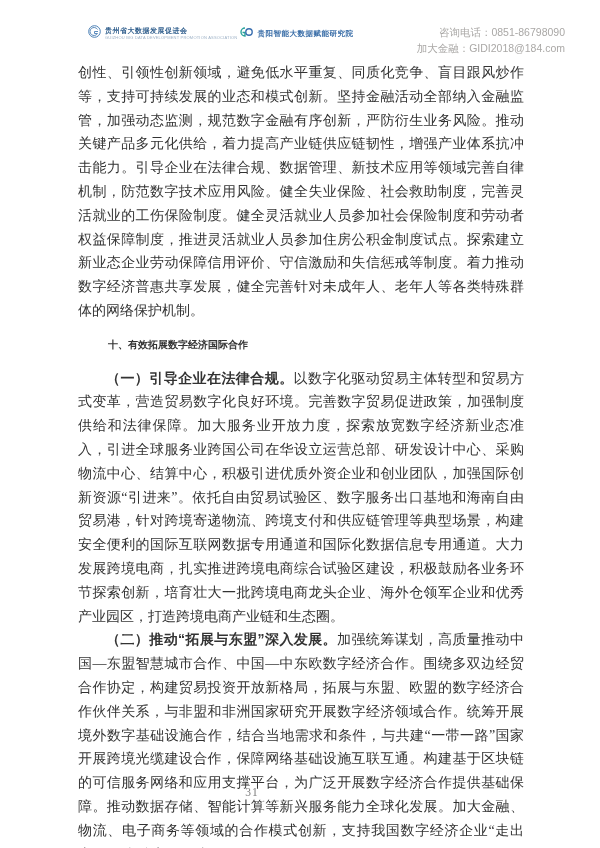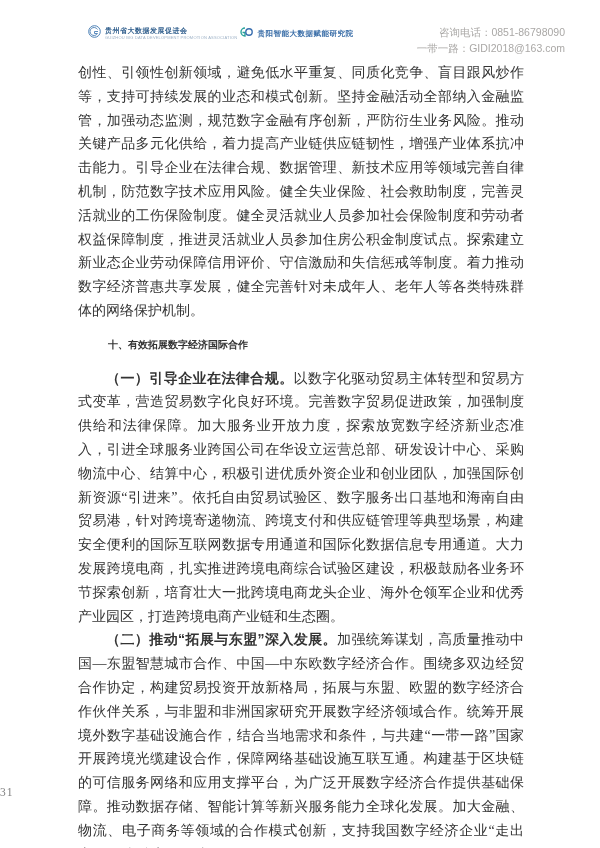--- a/index.html
+++ b/index.html
@@ -86,21 +86,21 @@
     font-family: "Liberation Sans", sans-serif;
     font-weight: bold;
   }
 
   
   .footer {
     position: absolute;
     left: 0;
     right: 96px;
     top: 782px;
-    text-align: left;
+    text-align: center;
   }
   .page-number {
     font-size: 11.5px;
     color: #7d7d7d;
     letter-spacing: 1px;
   }
 </style>
 </head>
 <body>
 
@@ -129,21 +129,21 @@
         </span>
         <span class="logo-cn2">贵阳智能大数据赋能研究院</span>
       </div>
     </div>
 
     <div class="contact">
       <div class="contact-line">
         <span>咨询电话：</span><span>0851-86798090</span>
       </div>
       <div class="contact-line">
-        <span>一带一路：</span><span>GIDI2018@163.com</span>
+        <span>加大金融：</span><span>GIDI2018@184.com</span>
       </div>
     </div>
   </div>
 
   <div class="doc-body">
     <p class="para no-indent">创性、引领性创新领域，避免低水平重复、同质化竞争、盲目跟风炒作等，支持可持续发展的业态和模式创新。坚持金融活动全部纳入金融监管，加强动态监测，规范数字金融有序创新，严防衍生业务风险。推动关键产品多元化供给，着力提高产业链供应链韧性，增强产业体系抗冲击能力。引导企业在法律合规、数据管理、新技术应用等领域完善自律机制，防范数字技术应用风险。健全失业保险、社会救助制度，完善灵活就业的工伤保险制度。健全灵活就业人员参加社会保险制度和劳动者权益保障制度，推进灵活就业人员参加住房公积金制度试点。探索建立新业态企业劳动保障信用评价、守信激励和失信惩戒等制度。着力推动数字经济普惠共享发展，健全完善针对未成年人、老年人等各类特殊群体的网络保护机制。</p>
     <h2 class="section-heading">十、有效拓展数字经济国际合作</h2>
     <p class="para"><span class="lead">（一）引导企业在法律合规。</span><span>以数字化驱动贸易主体转型和贸易方式变革，营造贸易数字化良好环境。完善数字贸易促进政策，加强制度供给和法律保障。加大服务业开放力度，探索放宽数字经济新业态准入，引进全球服务业跨国公司在华设立运营总部、研发设计中心、采购物流中心、结算中心，积极引进优质外资企业和创业团队，加强国际创新资源“引进来”。依托自由贸易试验区、数字服务出口基地和海南自由贸易港，针对跨境寄递物流、跨境支付和供应链管理等典型场景，构建安全便利的国际互联网数据专用通道和国际化数据信息专用通道。大力发展跨境电商，扎实推进跨境电商综合试验区建设，积极鼓励各业务环节探索创新，培育壮大一批跨境电商龙头企业、海外仓领军企业和优秀产业园区，打造跨境电商产业链和生态圈。</span></p>
     <p class="para"><span class="lead">（二）推动“拓展与东盟”深入发展。</span><span>加强统筹谋划，高质量推动中国—东盟智慧城市合作、中国—中东欧数字经济合作。围绕多双边经贸合作协定，构建贸易投资开放新格局，拓展与东盟、欧盟的数字经济合作伙伴关系，与非盟和非洲国家研究开展数字经济领域合作。统筹开展境外数字基础设施合作，结合当地需求和条件，与共建“一带一路”国家开展跨境光缆建设合作，保障网络基础设施互联互通。构建基于区块链的可信服务网络和应用支撑平台，为广泛开展数字经济合作提供基础保障。推动数据存储、智能计算等新兴服务能力全球化发展。加大金融、物流、电子商务等领域的合作模式创新，支持我国数字经济企业“走出去”，积极参与国际合作。</span></p>
   </div>

